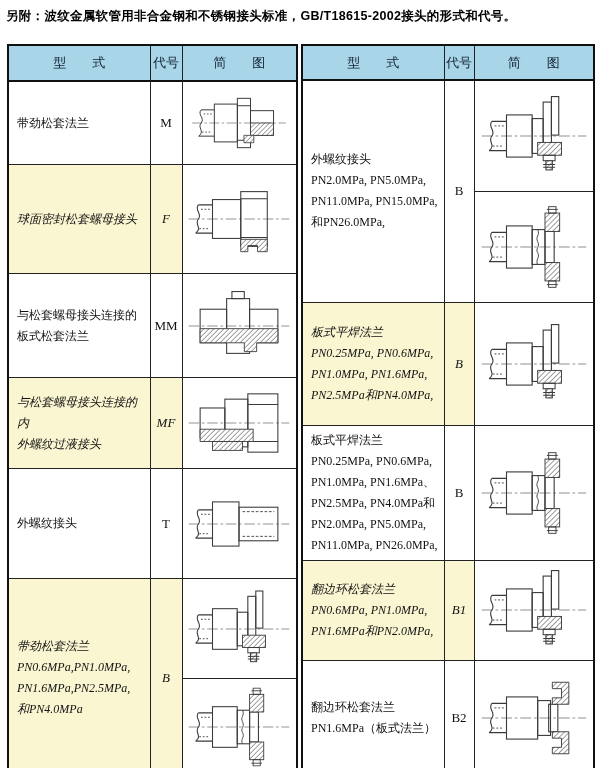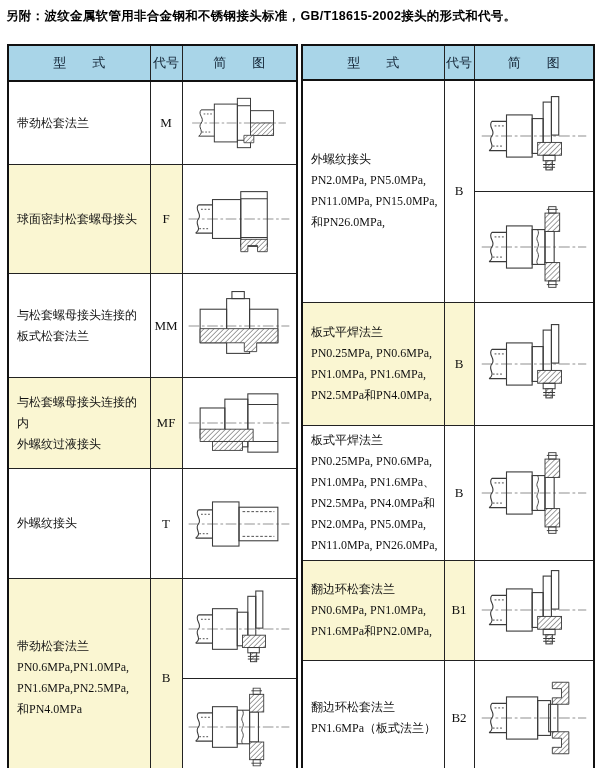--- a/index.html
+++ b/index.html
@@ -11,21 +11,21 @@
   .tables{display:flex;gap:3px;padding:10px 7px;}
   table{border-collapse:collapse;table-layout:fixed;background:#fff;}
   table{border:2px solid #111;}
   th,td{border:1px solid #222;padding:0;vertical-align:middle;}
   tr.head th{background:#a9d5e8;height:33px;font-size:13px;font-weight:normal;
              border-bottom:2px solid #111;color:#123;}
   td.type{font-size:12px;line-height:21px;padding:4px 4px 4px 8px;
           white-space:pre-line;text-align:left;}
   td.code{text-align:center;font-size:13px;}
   td.diag{text-align:center;vertical-align:middle;background:#fff;}
-  td.hl{background:#faf6d2;}
+  td.hl{background:#faf6d2;font-style:italic;}
   svg.d{display:block;margin:0 auto;}
 </style>
 </head>
 <body>
 
 <svg aria-hidden="true" style="position:absolute;width:0;height:0">
   <defs>
     <pattern id="hatch" patternUnits="userSpaceOnUse" width="4" height="4" patternTransform="rotate(45)">
       <rect width="4" height="4" fill="#ffffff"></rect>
       <line x1="0" y1="0" x2="0" y2="4" stroke="#3a3a3a" stroke-width="1.1"></line>

